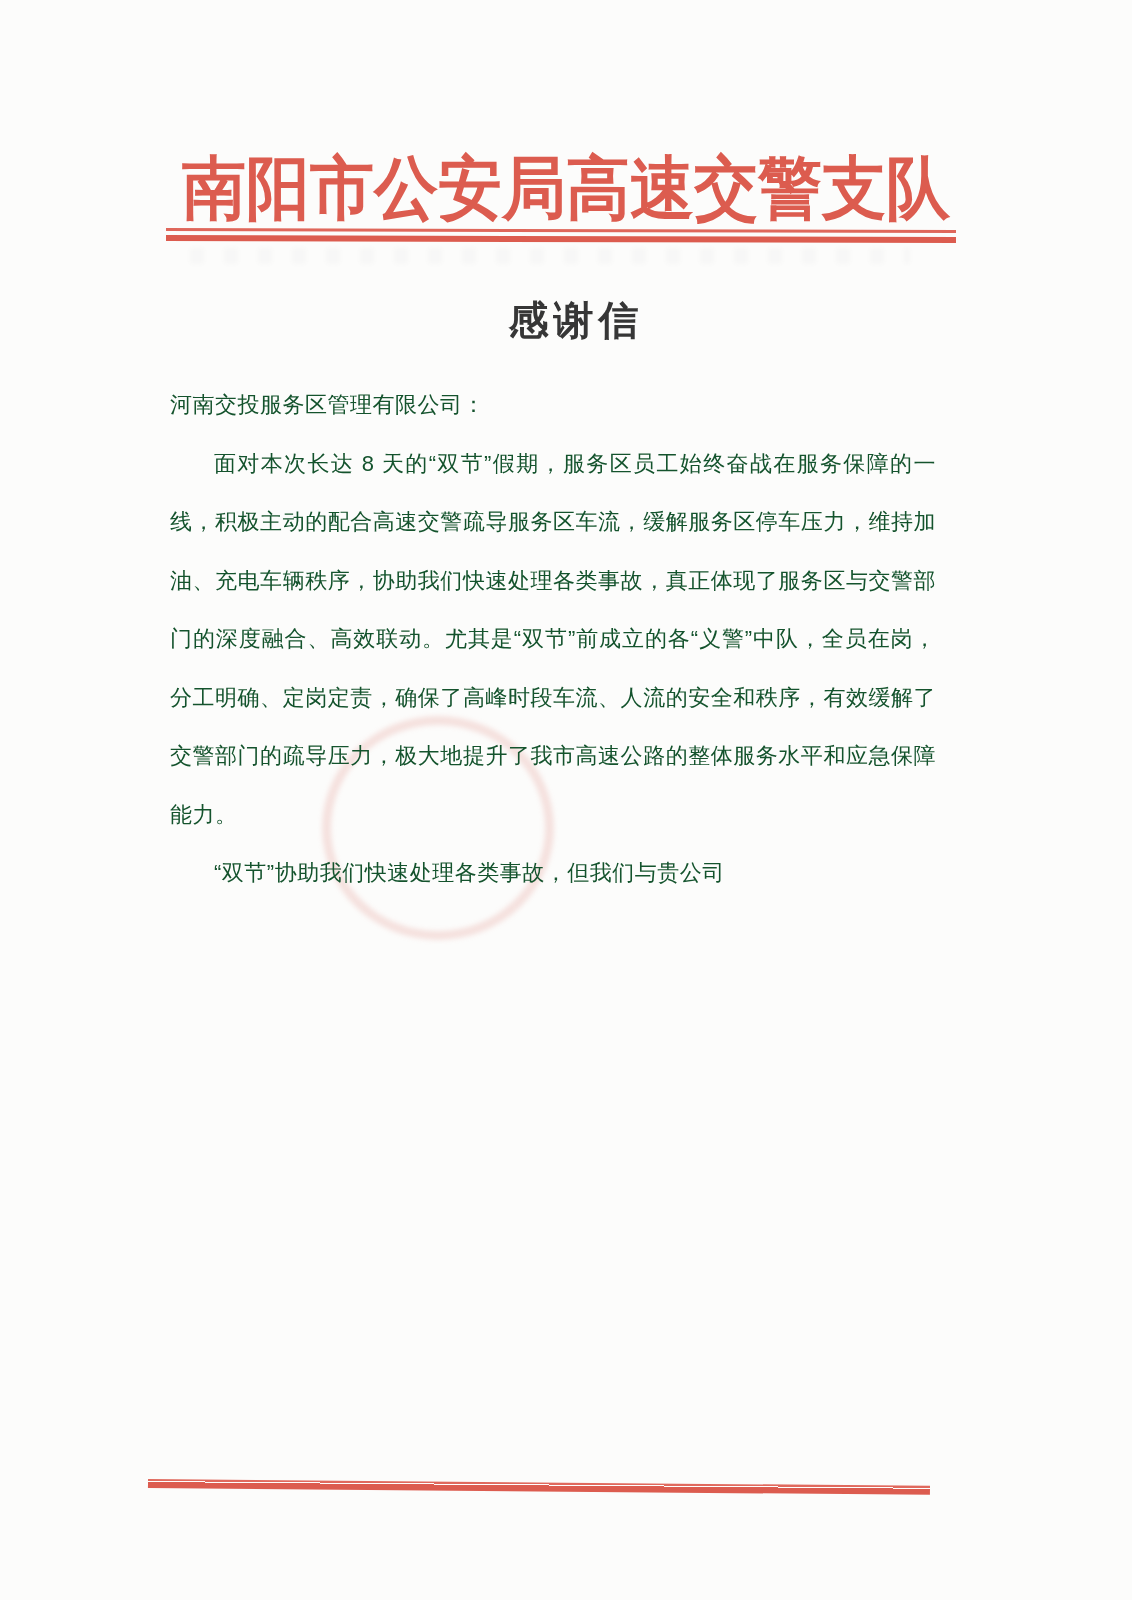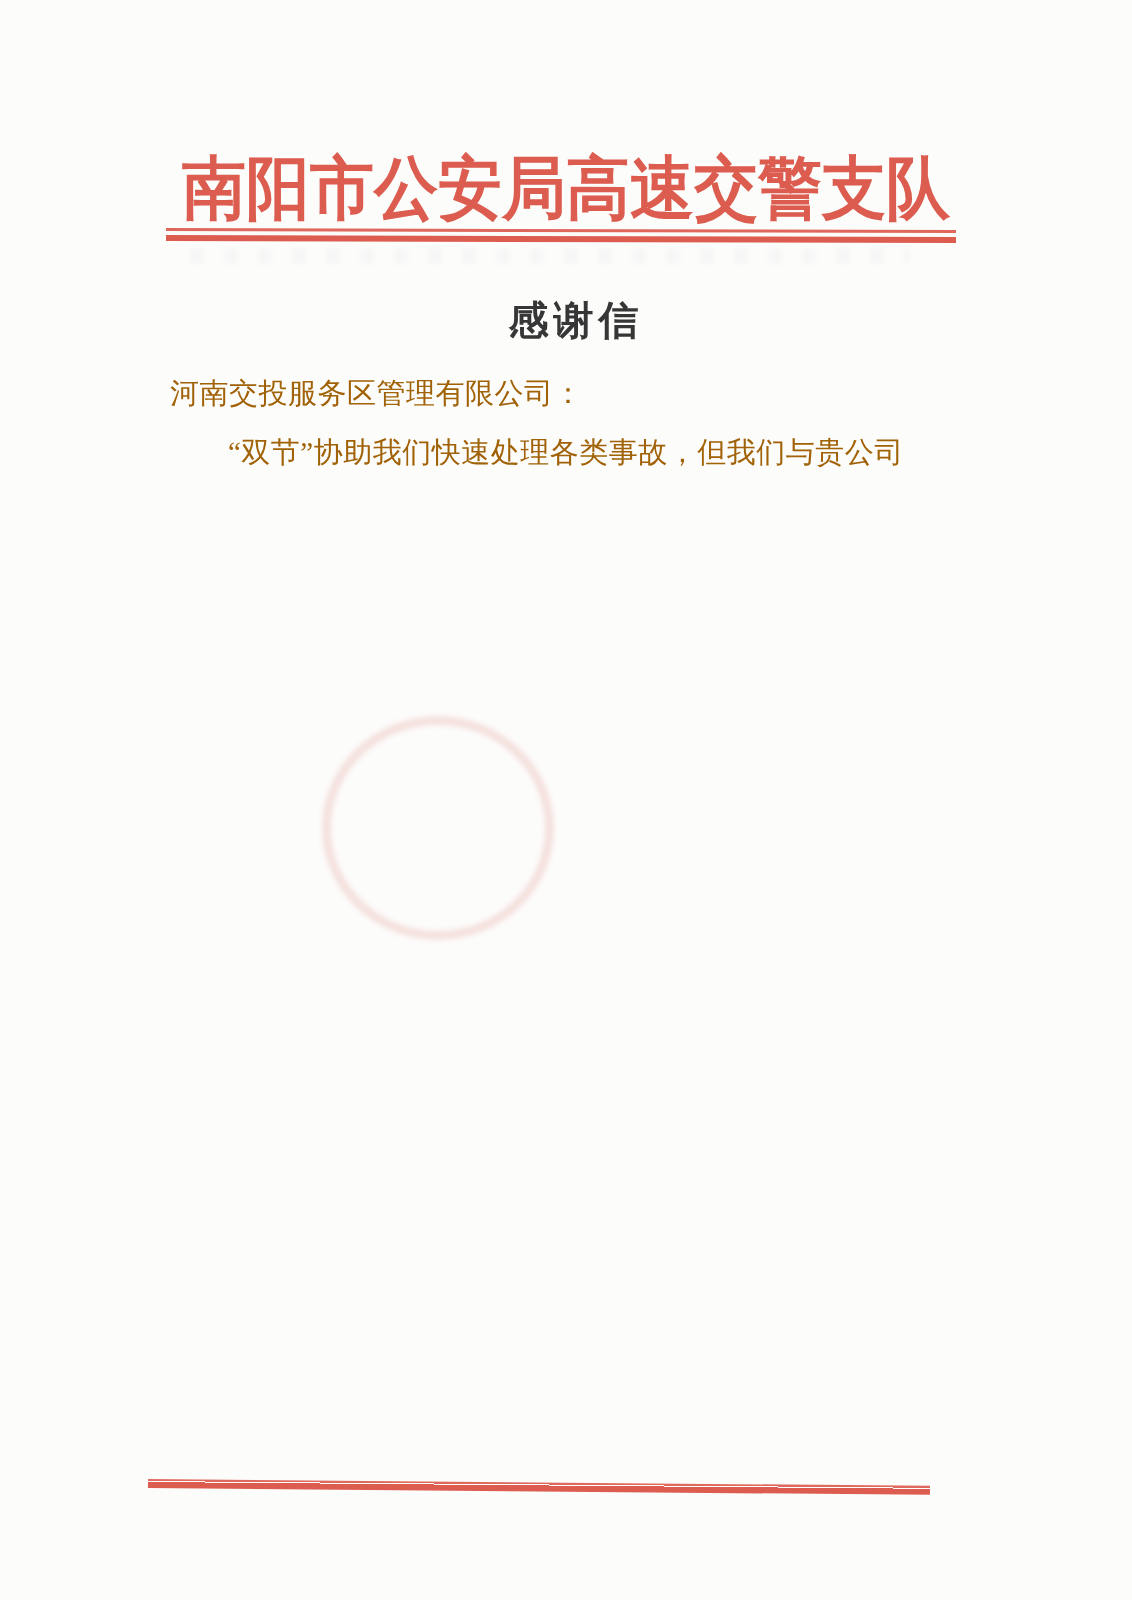--- a/index.html
+++ b/index.html
@@ -6,21 +6,21 @@
     margin: 0;
     padding: 0;
     background: #ffffff;
   }
   .page {
     position: relative;
     width: 1132px;
     height: 1600px;
     background: #fcfcfb;
     overflow: hidden;
-    font-family: Liberation Serif, serif;
+    font-family: Liberation Sans, sans-serif;
   }
 
   
   .letterhead {
     position: absolute;
     top: 142px;
     left: 0;
     width: 1132px;
     text-align: center;
     font-size: 64px;
@@ -94,27 +94,27 @@
     height: 206px;
     border: 9px solid rgba(222, 122, 110, 0.20);
     border-radius: 50%;
     filter: blur(2.5px);
     pointer-events: none;
   }
 
   
   .body-text {
     position: absolute;
-    top: 364px;
+    top: 376px;
     left: 170px;
     width: 766px;
-    font-size: 29px;
+    font-size: 22px;
     line-height: 58.5px;
     letter-spacing: 0.5px;
-    color: #a16207;
+    color: #14532d;
     text-align: justify;
   }
   .body-text p {
     margin: 0;
   }
   .body-text p.para {
     text-indent: 2em;
   }
 
   
@@ -148,18 +148,19 @@
   </div>
 
   <div class="ghost-row"></div>
 
   <h1 class="doc-title">感谢信</h1>
 
   <div class="stamp"></div>
 
   <div class="body-text">
     <p class="salutation">河南交投服务区管理有限公司：</p>
+    <p class="para">面对本次长达 8 天的“双节”假期，服务区员工始终奋战在服务保障的一线，积极主动的配合高速交警疏导服务区车流，缓解服务区停车压力，维持加油、充电车辆秩序，协助我们快速处理各类事故，真正体现了服务区与交警部门的深度融合、高效联动。尤其是“双节”前成立的各“义警”中队，全员在岗，分工明确、定岗定责，确保了高峰时段车流、人流的安全和秩序，有效缓解了交警部门的疏导压力，极大地提升了我市高速公路的整体服务水平和应急保障能力。</p>
     <p class="para">“双节”协助我们快速处理各类事故，但我们与贵公司</p>
   </div>
 
   <div class="bottom-rule"></div>
 
 </div>
 
 </body></html>

